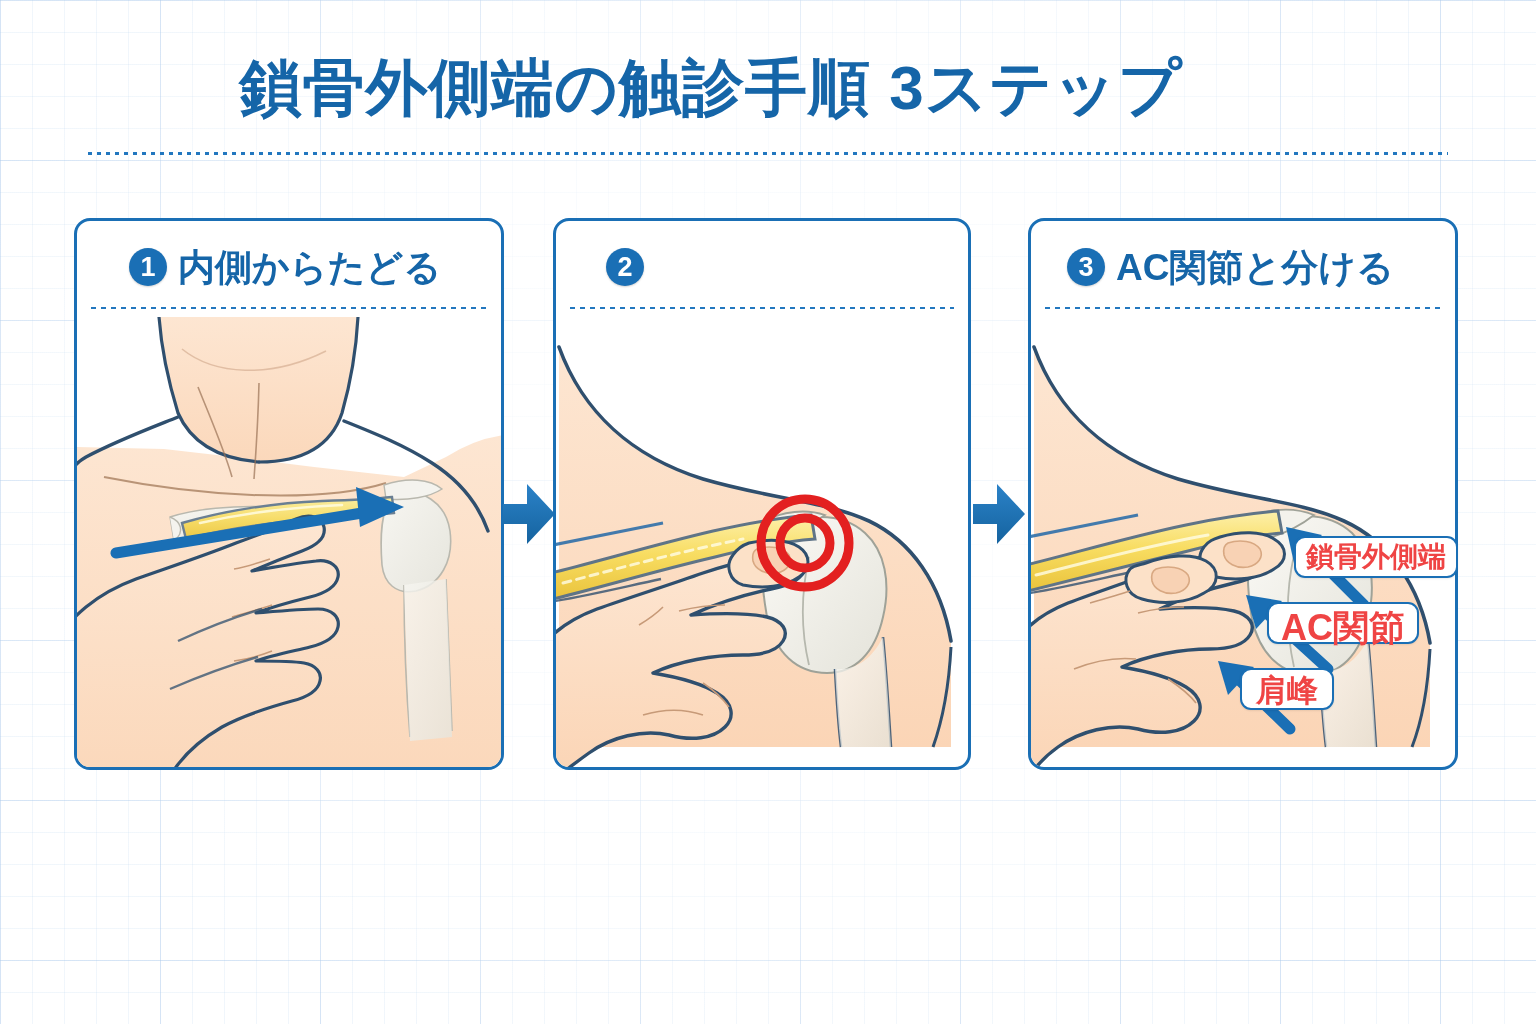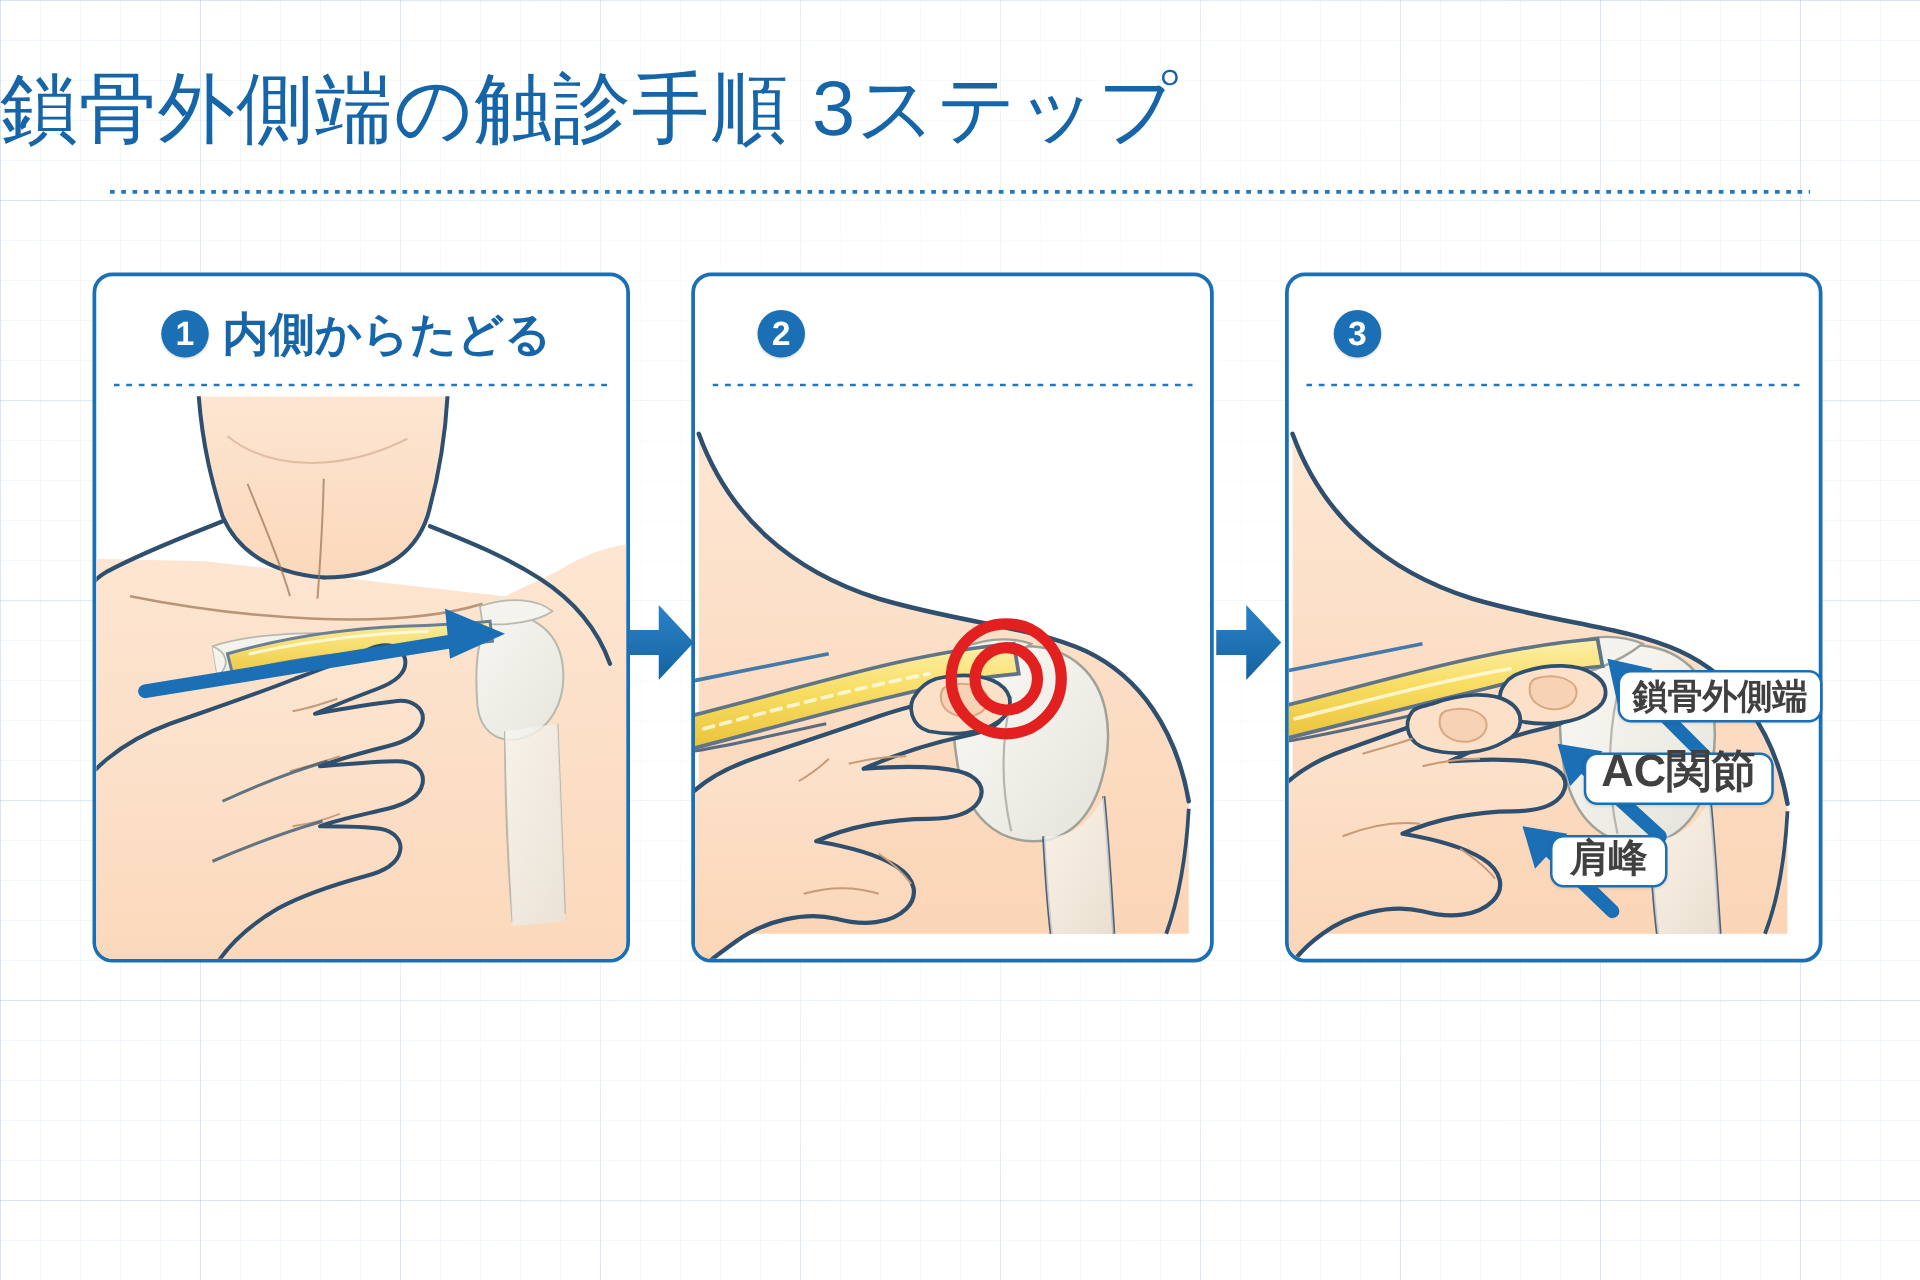--- a/index.html
+++ b/index.html
@@ -23,22 +23,23 @@
   }
   #vignette{
     position:absolute;inset:0;
     background:radial-gradient(ellipse at 50% 45%, rgba(255,255,255,.85) 0%, rgba(255,255,255,.55) 45%, rgba(255,255,255,0) 80%);
     pointer-events:none;
   }
 
   
   #title{
     position:absolute;top:52px;left:0;width:1422px;
+    text-align:center;
     font-size:62px;line-height:72px;
-    font-weight:normal;
+    font-weight:bold;
     color:#1565a8;
     letter-spacing:1px;
     text-shadow:0 2px 0 rgba(255,255,255,.9);
     white-space:nowrap;
   }
   #title-underline{
     position:absolute;top:152px;left:88px;width:1360px;height:3px;
     background-image:linear-gradient(to right,#2277bf 0 4px,transparent 4px 9px);
     background-size:9px 3px;
   }
@@ -95,25 +96,25 @@
   #conn1{left:501px;}
   #conn2{left:971px;}
   .connector svg{display:block;width:100%;height:100%;}
 
   
   .callout{
     position:absolute;
     background:#ffffff;
     border:2.5px solid #1a6fb5;
     border-radius:11px;
-    color:#404040;
+    color:#ef4444;
     font-weight:bold;
     white-space:nowrap;
     box-sizing:border-box;
-    display:flex;align-items:flex-end;justify-content:center;
+    display:flex;align-items:flex-start;justify-content:center;
     box-shadow:0 1px 2px rgba(0,0,0,.08);
   }
   #callout-lateral{left:1294px;top:536px;height:42px;padding:0 10px;font-size:28px;}
   #callout-acjoint{left:1267px;top:602px;height:42px;padding:0 12px;font-size:36px;}
   #callout-acromion{left:1240px;top:668px;height:42px;padding:0 14px;font-size:31px;}
 </style>
 </head>
 <body>
 
 <div id="grid"></div>
@@ -272,20 +273,21 @@
 
 <div class="connector" id="conn2">
   <svg viewBox="0 0 56 72">
     <path d="M2 26 L26 26 L26 6 L54 36 L26 66 L26 46 L2 46 Z" fill="url(#arrG)"></path>
   </svg>
 </div>
 
 <div class="panel" id="panel3">
   <div class="panel-head">
     <div class="step-badge">3</div>
+    <div class="step-title">AC関節と分ける</div>
   </div>
   <div class="head-divider"></div>
 
   <div class="stage">
     <svg viewBox="0 0 430 456" preserveAspectRatio="xMidYMid slice">
       <defs>
         <linearGradient id="skin3" x1="0" y1="0" x2="0" y2="1">
           <stop offset="0" stop-color="#fde6d2"></stop>
             <stop offset="1" stop-color="#fbd5b6"></stop>
         </linearGradient>

